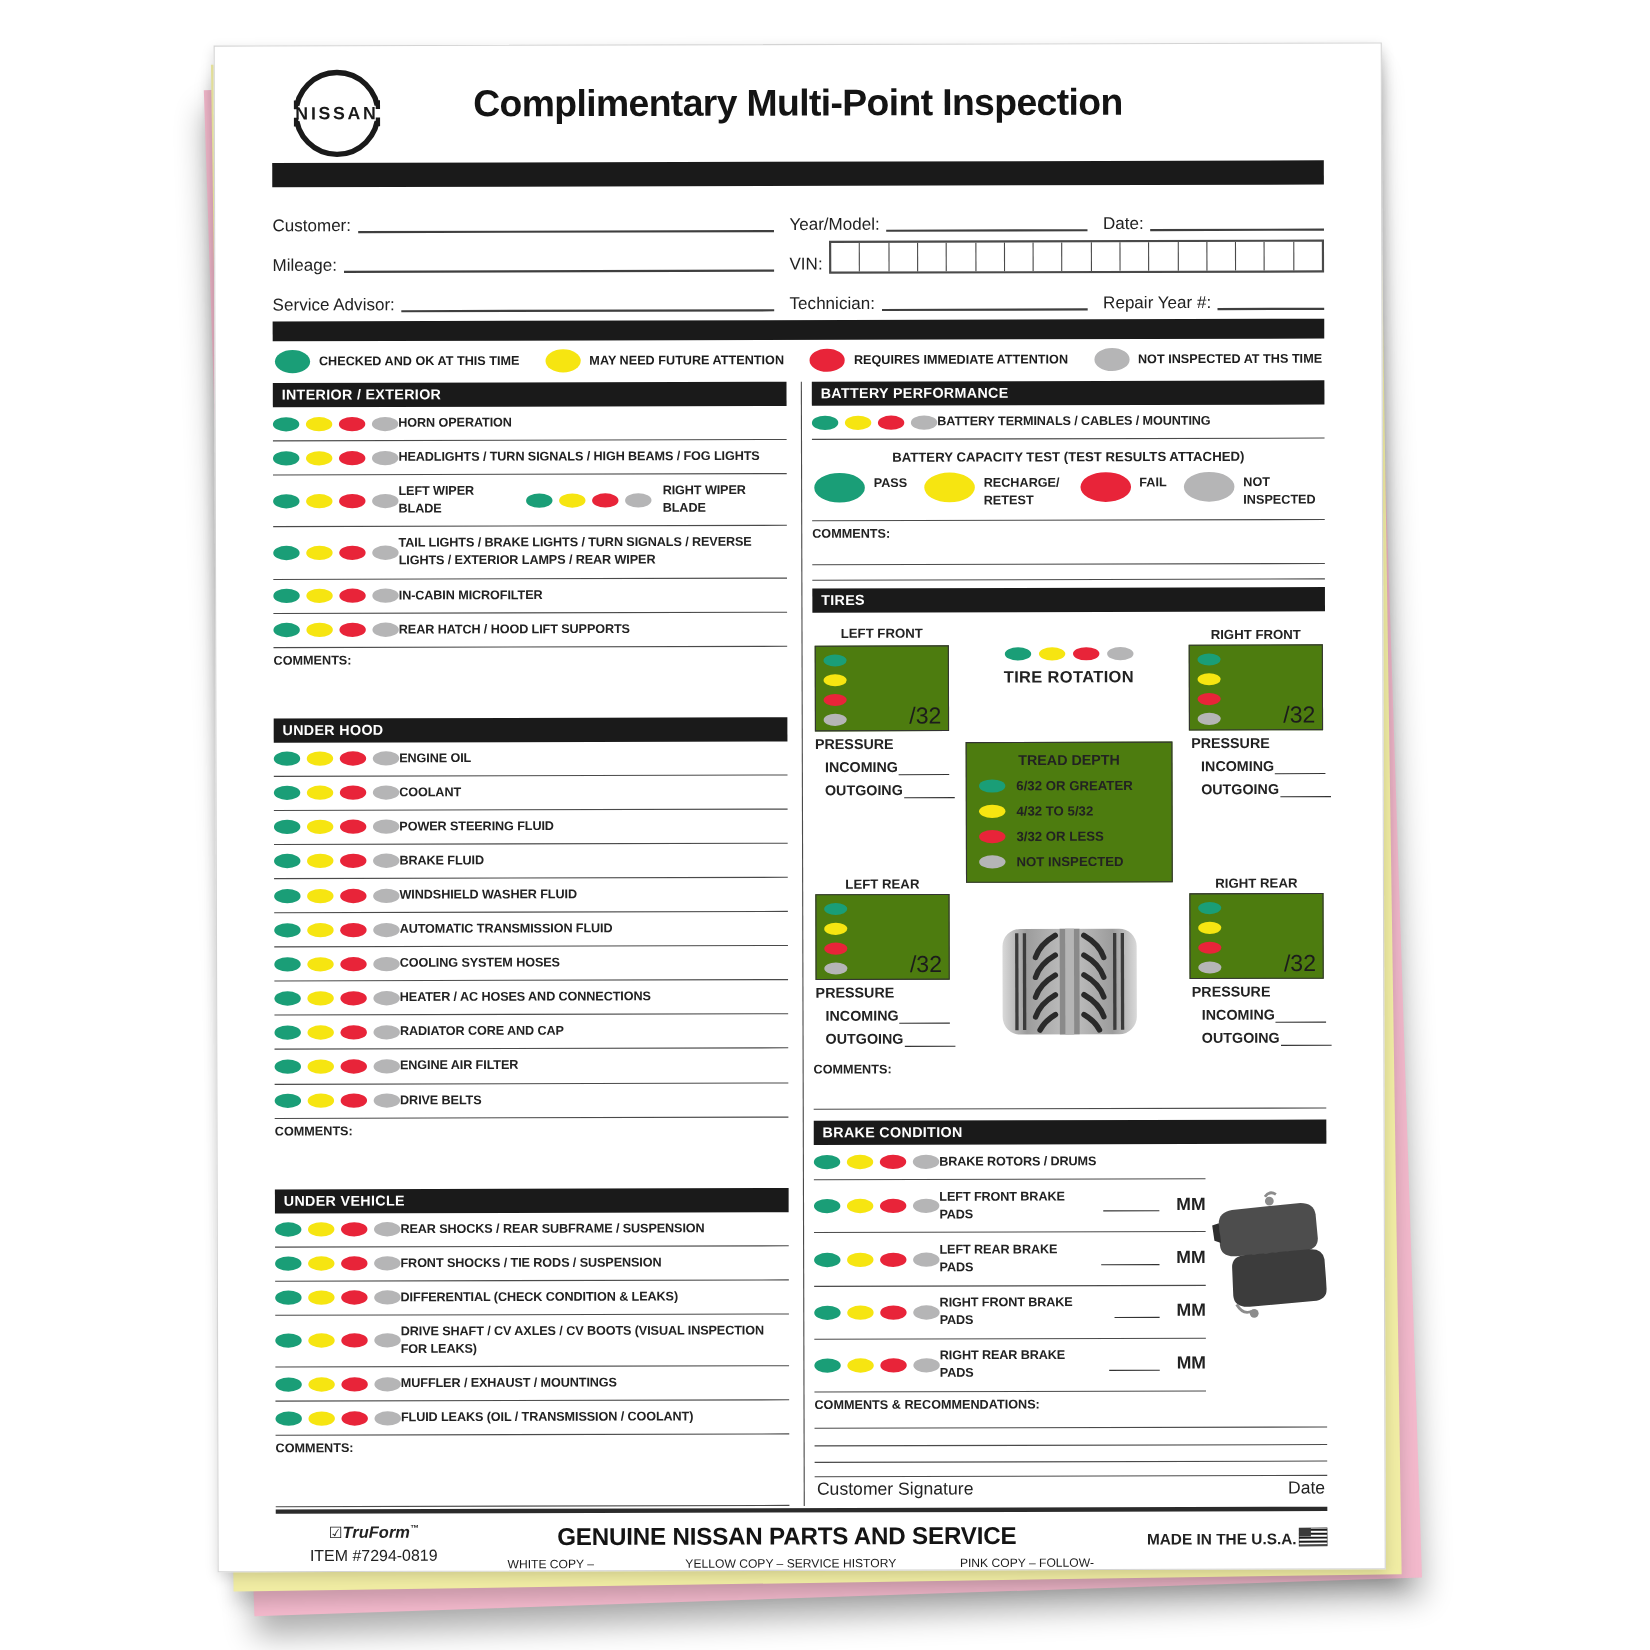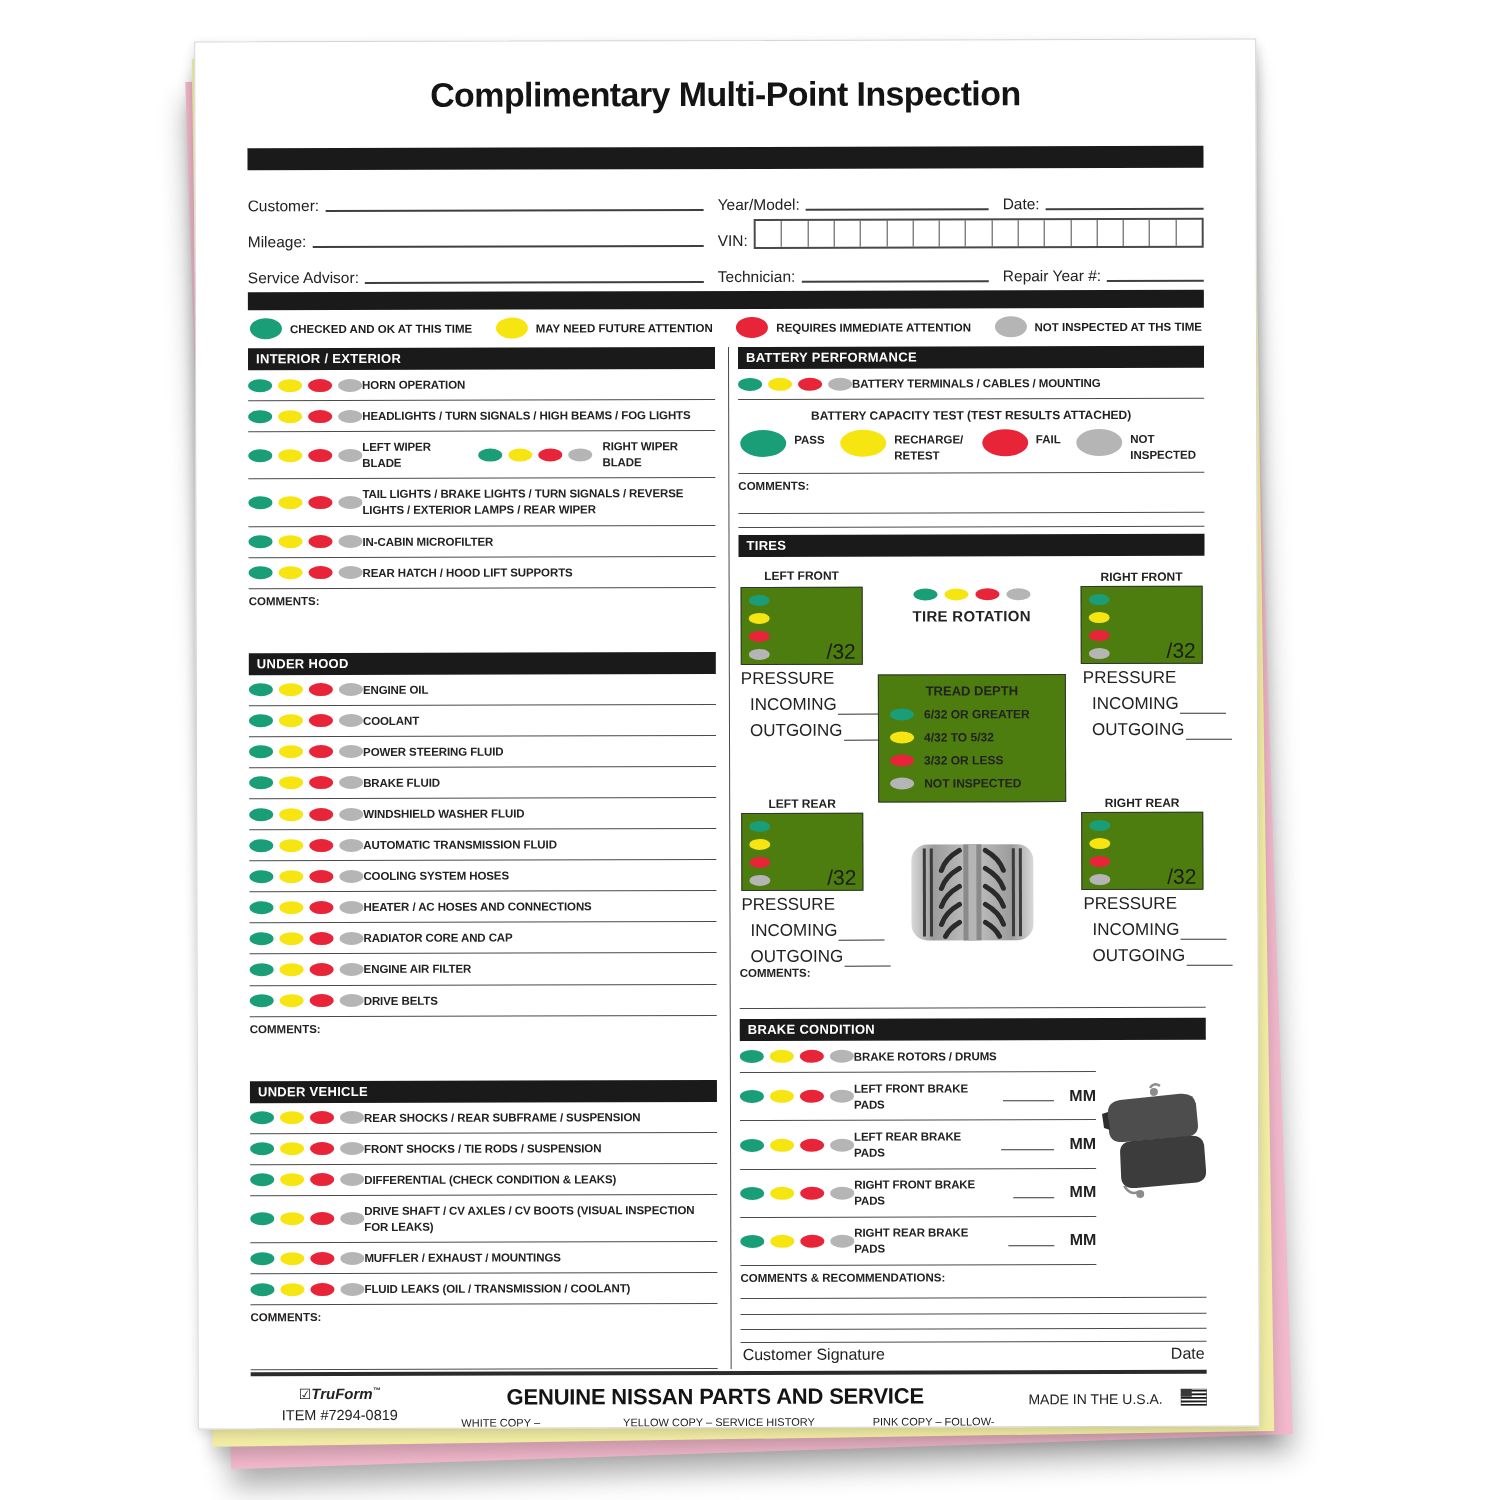--- a/index.html
+++ b/index.html
@@ -74,21 +74,21 @@
 
   
   .tires-body{position:relative;height:452px;flex:none;}
   .tlabel{position:absolute;font-size:12px;font-weight:bold;width:122px;text-align:center;}
   .tbox{position:absolute;width:122px;height:78px;border:1.7px solid #333;background:#4d7c0f;}
   .vdots{position:absolute;left:7px;top:7px;display:flex;flex-direction:column;gap:7px;}
   .d32{position:absolute;right:6px;bottom:0px;font-size:21px;color:#1c1c1c;}
   .rot{position:absolute;left:50%;top:32px;transform:translateX(-50%);text-align:center;}
   .rot .rdots{display:flex;gap:7px;justify-content:center;}
   .rot .rlabel{margin-top:7px;font-size:15px;font-weight:bold;letter-spacing:.3px;}
-  .press{position:absolute;font-size:17px;font-weight:normal;width:150px;}
+  .press{position:absolute;font-size:13px;font-weight:bold;width:150px;}
   .pline{display:flex;align-items:flex-end;margin:6px 0 0 9px;}
   .pblank{width:46px;border-bottom:1.7px solid #333;height:12px;margin-left:1px;}
   .tread{position:absolute;left:50%;transform:translateX(-50%);top:118px;width:188px;border:1.7px solid #333;padding:8px 11px 11px;background:#4d7c0f;}
   .tread .ttl{text-align:center;font-size:13px;font-weight:bold;}
   .trow{display:flex;align-items:center;gap:10px;margin-top:9px;font-size:12px;font-weight:bold;}
   .tire-img{position:absolute;left:50%;transform:translateX(-50%);top:286px;}
   .tcomments{position:absolute;left:0;right:0;bottom:0;height:48px;}
 
   
   .brakes{position:relative;flex:none;}
@@ -106,32 +106,40 @@
   
   .footer{display:flex;align-items:flex-start;padding-top:9px;}
   .f-left{width:178px;text-align:center;}
   .truform{font-size:15px;font-weight:bold;font-style:italic;white-space:nowrap;}
   .truform .chk{font-style:normal;font-weight:normal;font-size:14px;}
   .truform .tm{font-size:8px;vertical-align:super;}
   .item-no{font-size:14.5px;margin-top:5px;}
   .f-center{flex:1;text-align:center;}
   .f-title{font-size:22px;font-weight:bold;letter-spacing:-0.2px;color:#141414;}
   .f-copies{display:flex;justify-content:center;gap:38px;font-size:11px;margin-top:6px;color:#1c1c1c;}
-  .f-right{width:205px;display:flex;gap:18px;align-items:center;justify-content:flex-end;font-size:14px;font-weight:normal;padding-top:6px;white-space:nowrap;}
+  .f-right{width:205px;display:flex;gap:2px;align-items:center;justify-content:flex-end;font-size:14px;font-weight:bold;padding-top:6px;white-space:nowrap;}
 </style>
 </head>
 <body>
 
 <div class="scene">
   <div class="sheet" id="sheet-pink"></div>
   <div class="sheet" id="sheet-yellow"></div>
 
   <div class="sheet" id="sheet-white">
 
     <div class="form-header">
+      <div class="logo">
+        <svg width="118" height="94" viewBox="0 0 120 96">
+          <circle cx="60" cy="48" r="38" fill="none" stroke="#1a1a1a" stroke-width="5"></circle>
+          <rect x="4" y="41" width="112" height="14" fill="#ffffff"></rect>
+          <path d="M22 36 L22 44 M98 36 L98 44 M22 52 L22 60 M98 52 L98 60" stroke="#1a1a1a" stroke-width="4" fill="none"></path>
+          <text x="60" y="53.5" text-anchor="middle" font-family="Liberation Sans, sans-serif" font-size="16.5" font-weight="bold" letter-spacing="2.5" fill="#1a1a1a">NISSAN</text>
+        </svg>
+      </div>
       <div class="title">Complimentary Multi-Point Inspection</div>
     </div>
 
     <div class="bar"></div>
 
     <div class="info">
       <div class="irow">
         <div class="seg w470">
           <span class="lbl">Customer:</span>
           <span class="wline"></span>

